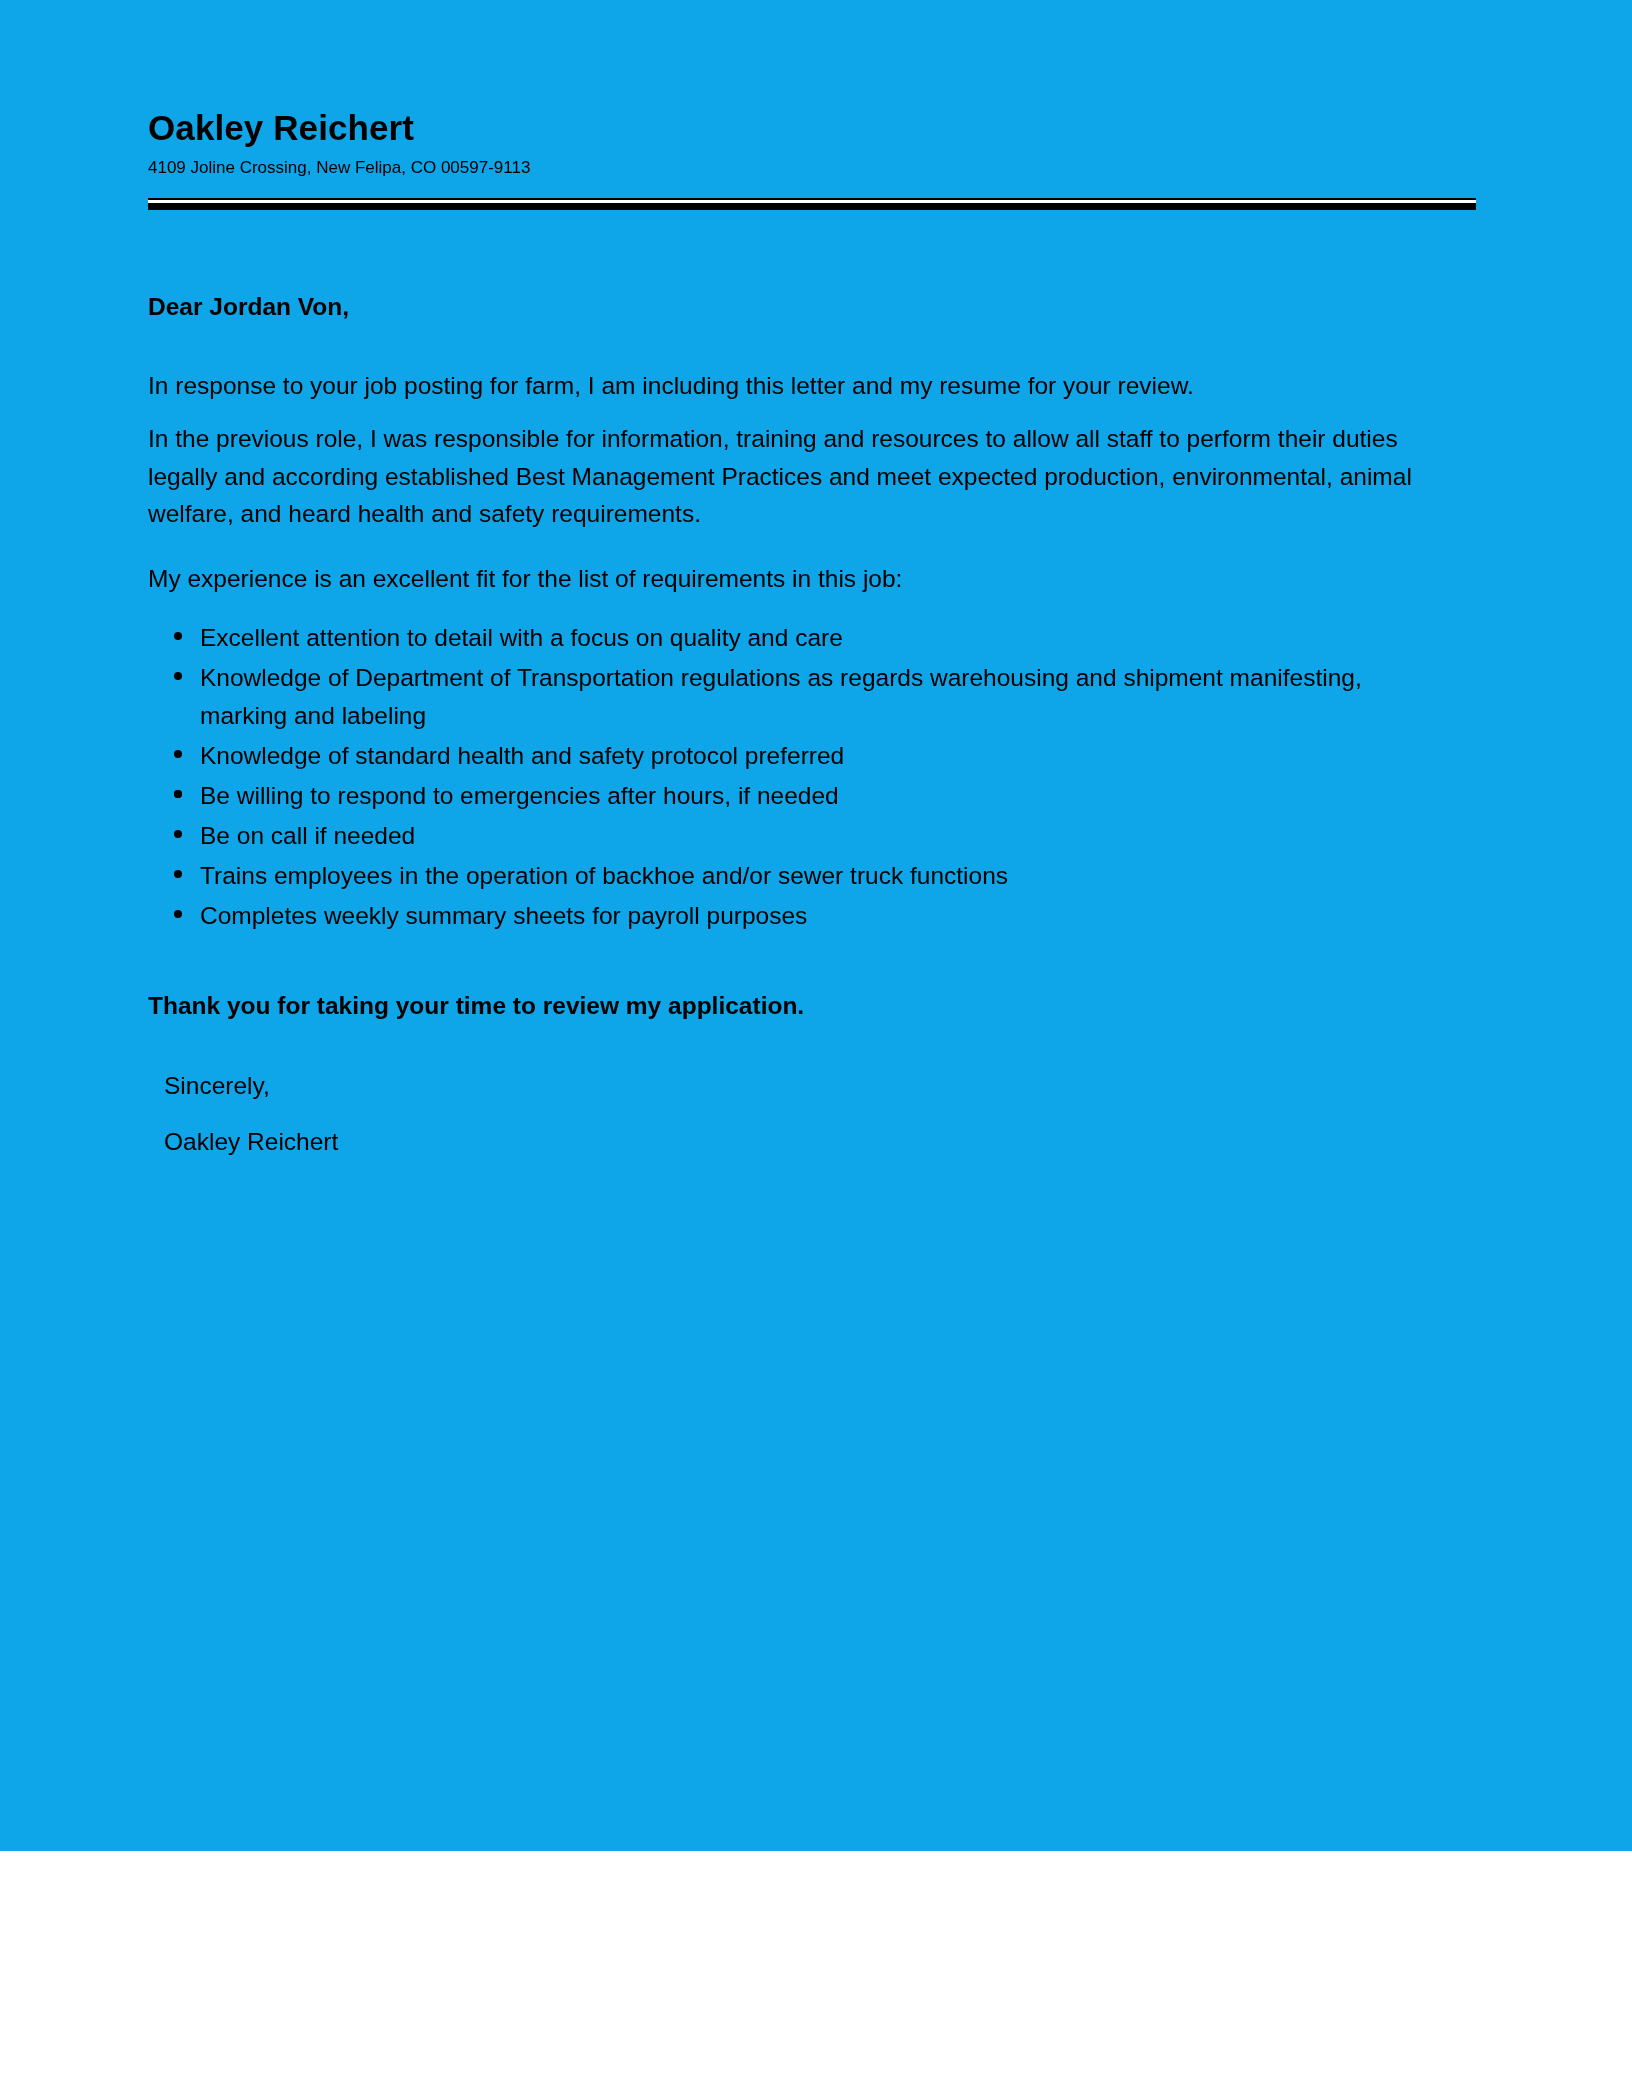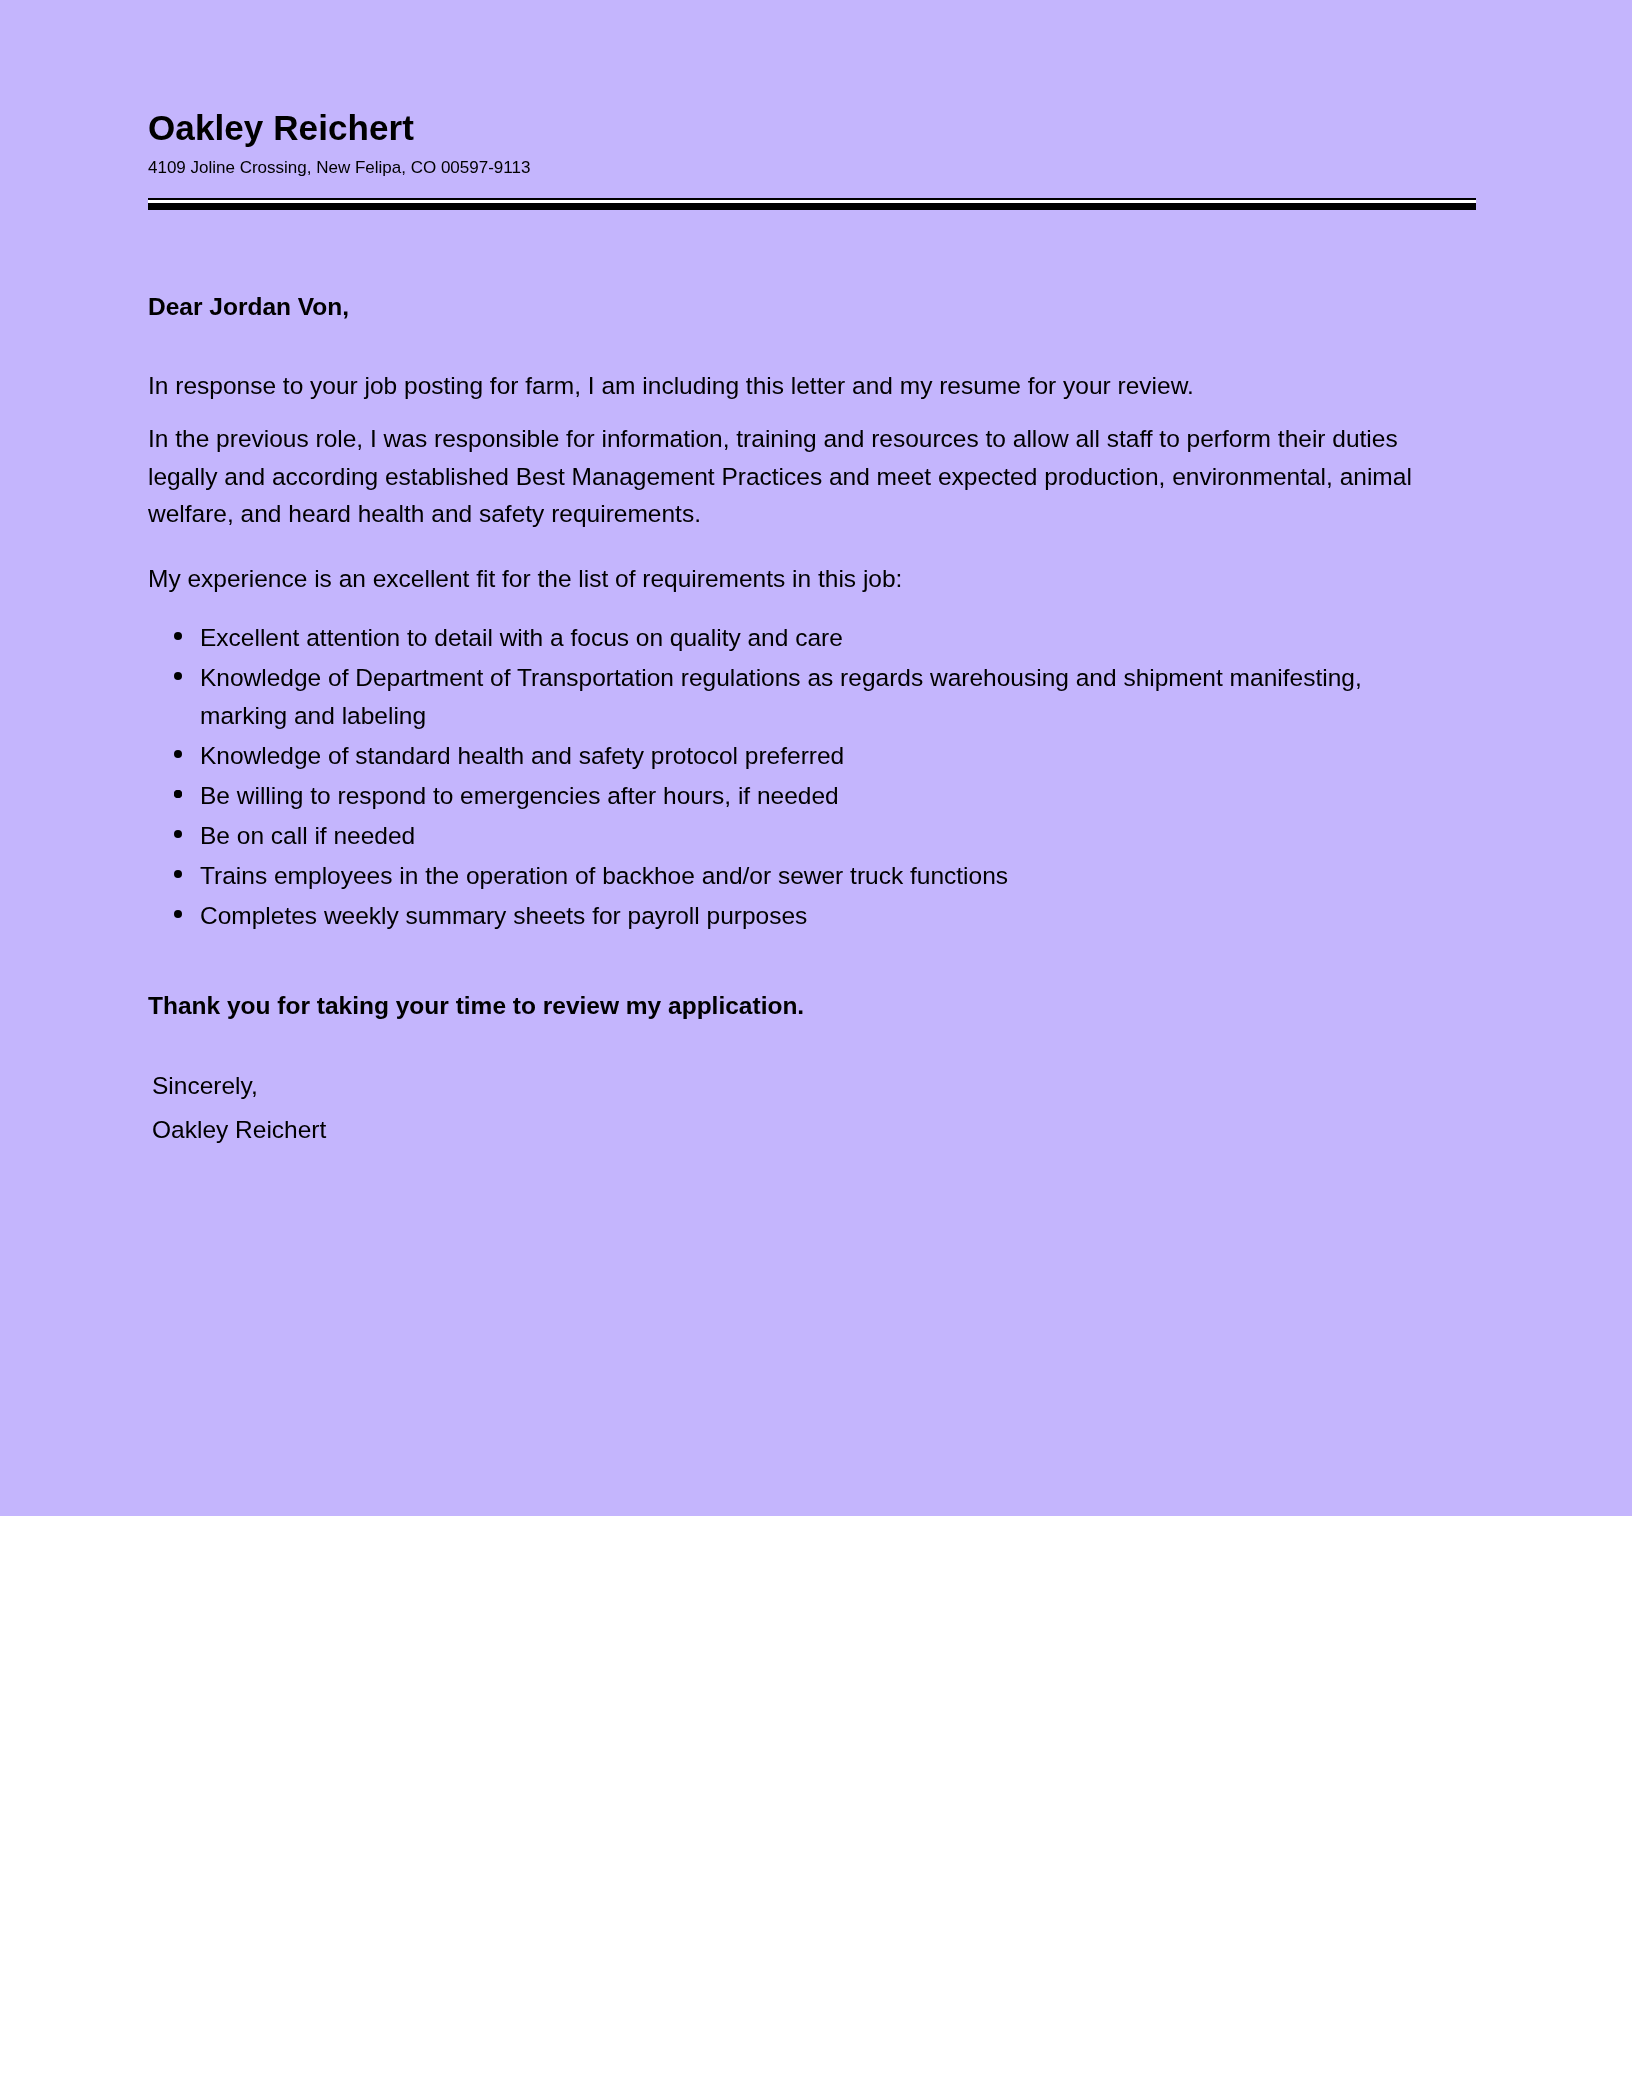--- a/index.html
+++ b/index.html
@@ -7,22 +7,22 @@
     padding: 0;
     background: #ffffff;
   }
   body {
     font-family: "Liberation Sans", sans-serif;
     color: #000000;
   }
   .page {
     position: relative;
     width: 1632px;
-    height: 1516px;
-    background: #c4b5fd;
+    height: 1851px;
+    background: #0ea5e9;
     box-sizing: border-box;
     overflow: hidden;
   }
   .content {
     position: absolute;
     left: 148px;
     top: 100px;
     width: 1336px;
   }
 
@@ -112,21 +112,21 @@
   .closing-thanks {
     font-weight: bold;
     font-size: 24.5px;
     margin: 52px 0 0 0;
   }
   .sign-off {
     margin: 42px 0 0 0;
     font-size: 24.5px;
     line-height: 1.62;
   }
-  .sign-off div { margin: 4px; }
+  .sign-off div { margin: 16px; }
 </style>
 </head>
 <body>
 
 <div class="page">
   <div class="content">
 
     <div class="letterhead">
       <h1 class="applicant-name">Oakley Reichert</h1>
       <div class="applicant-address">4109 Joline Crossing, New Felipa, CO 00597-9113</div>

